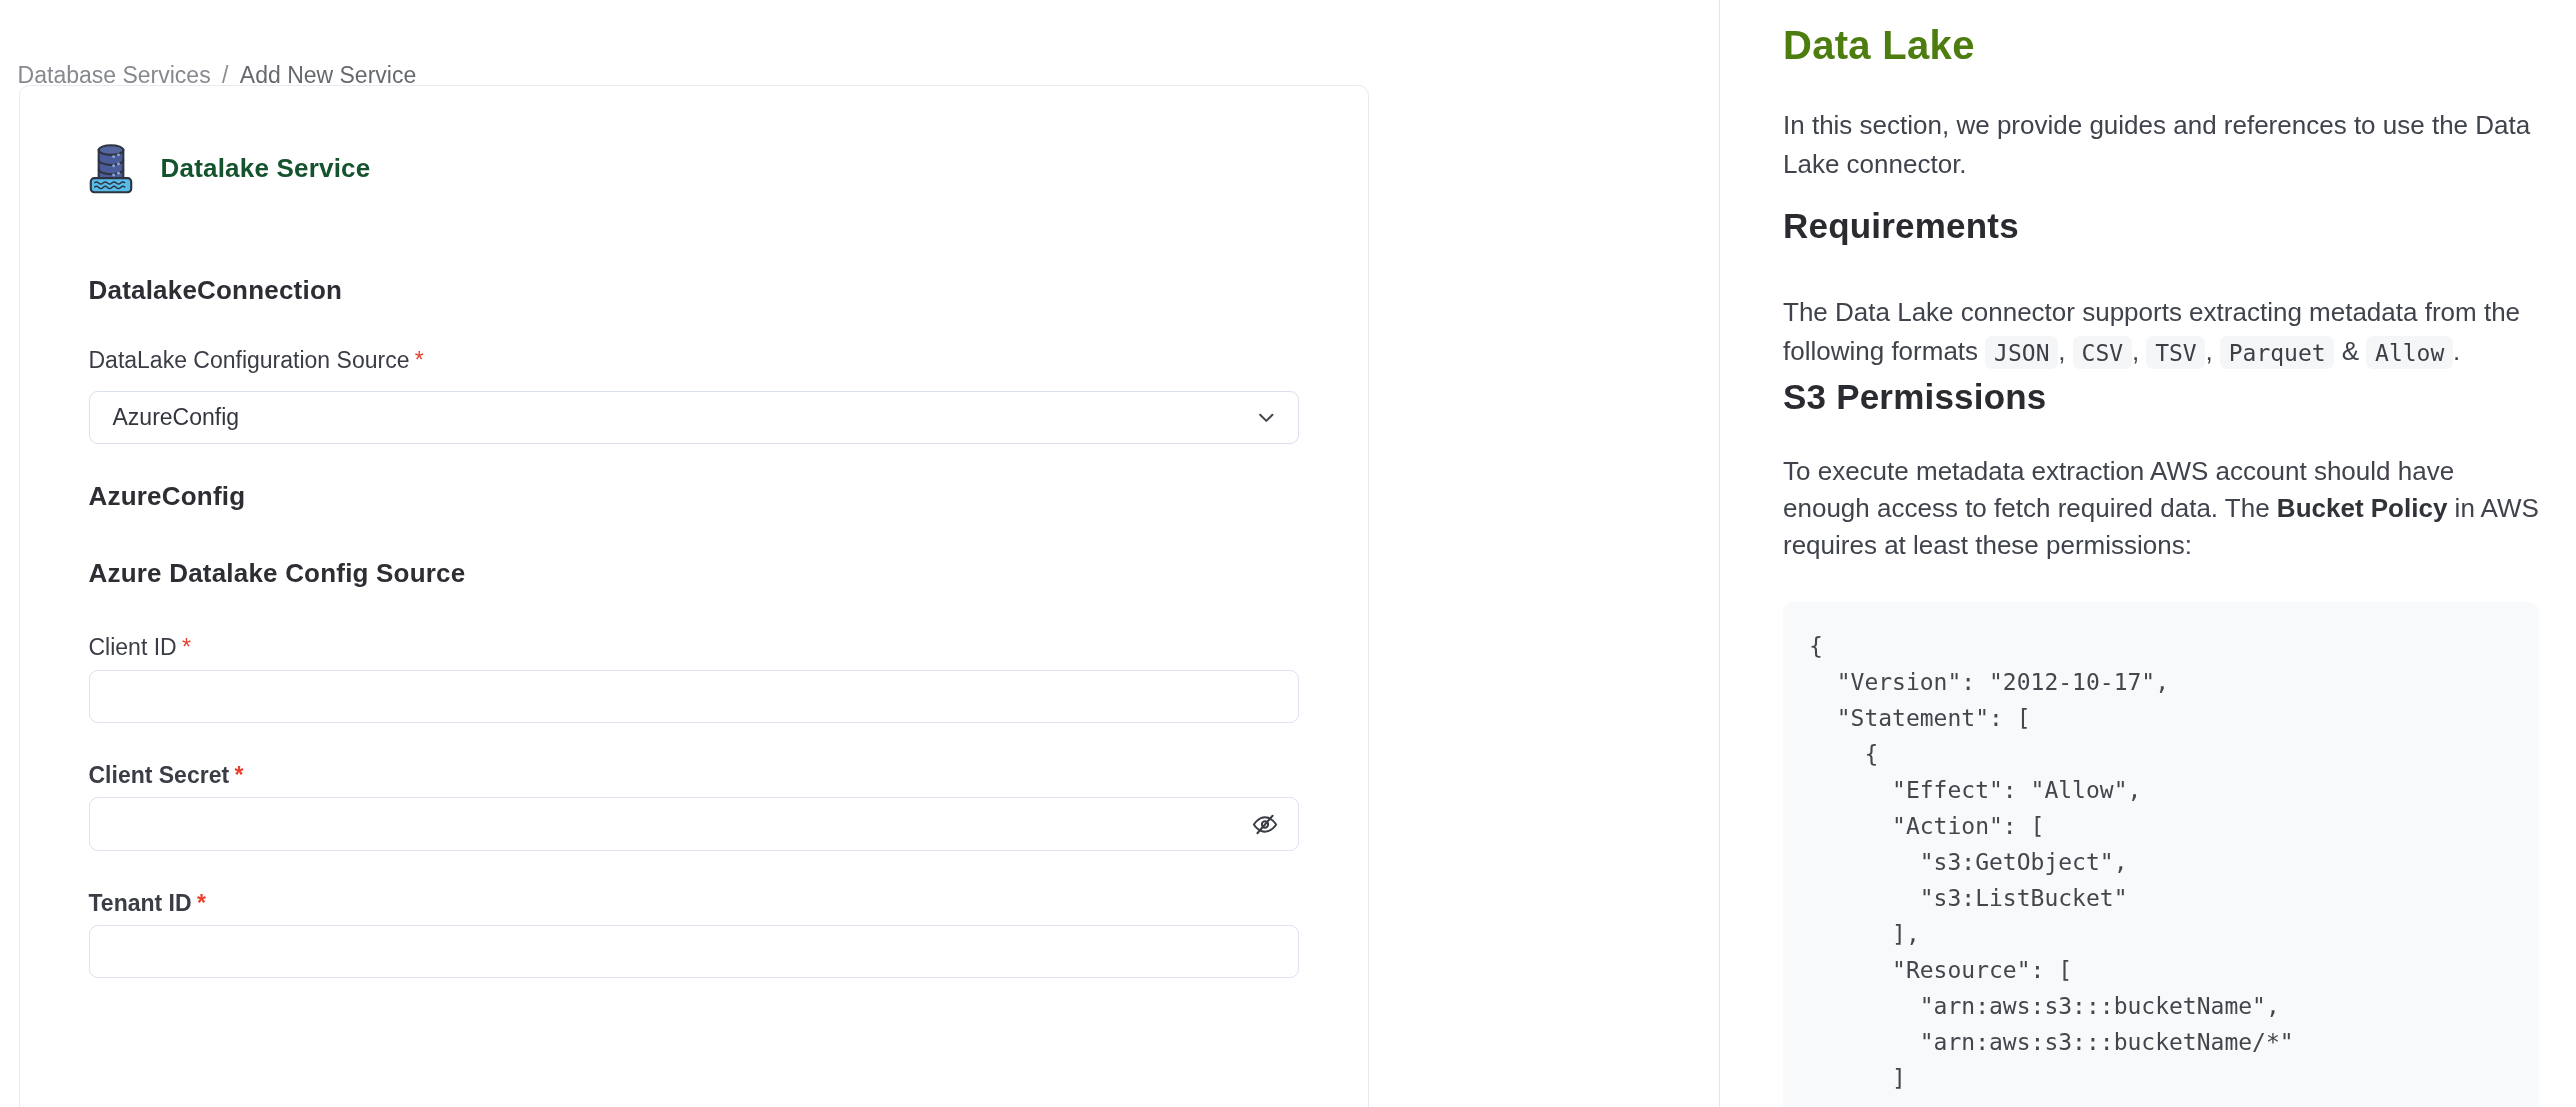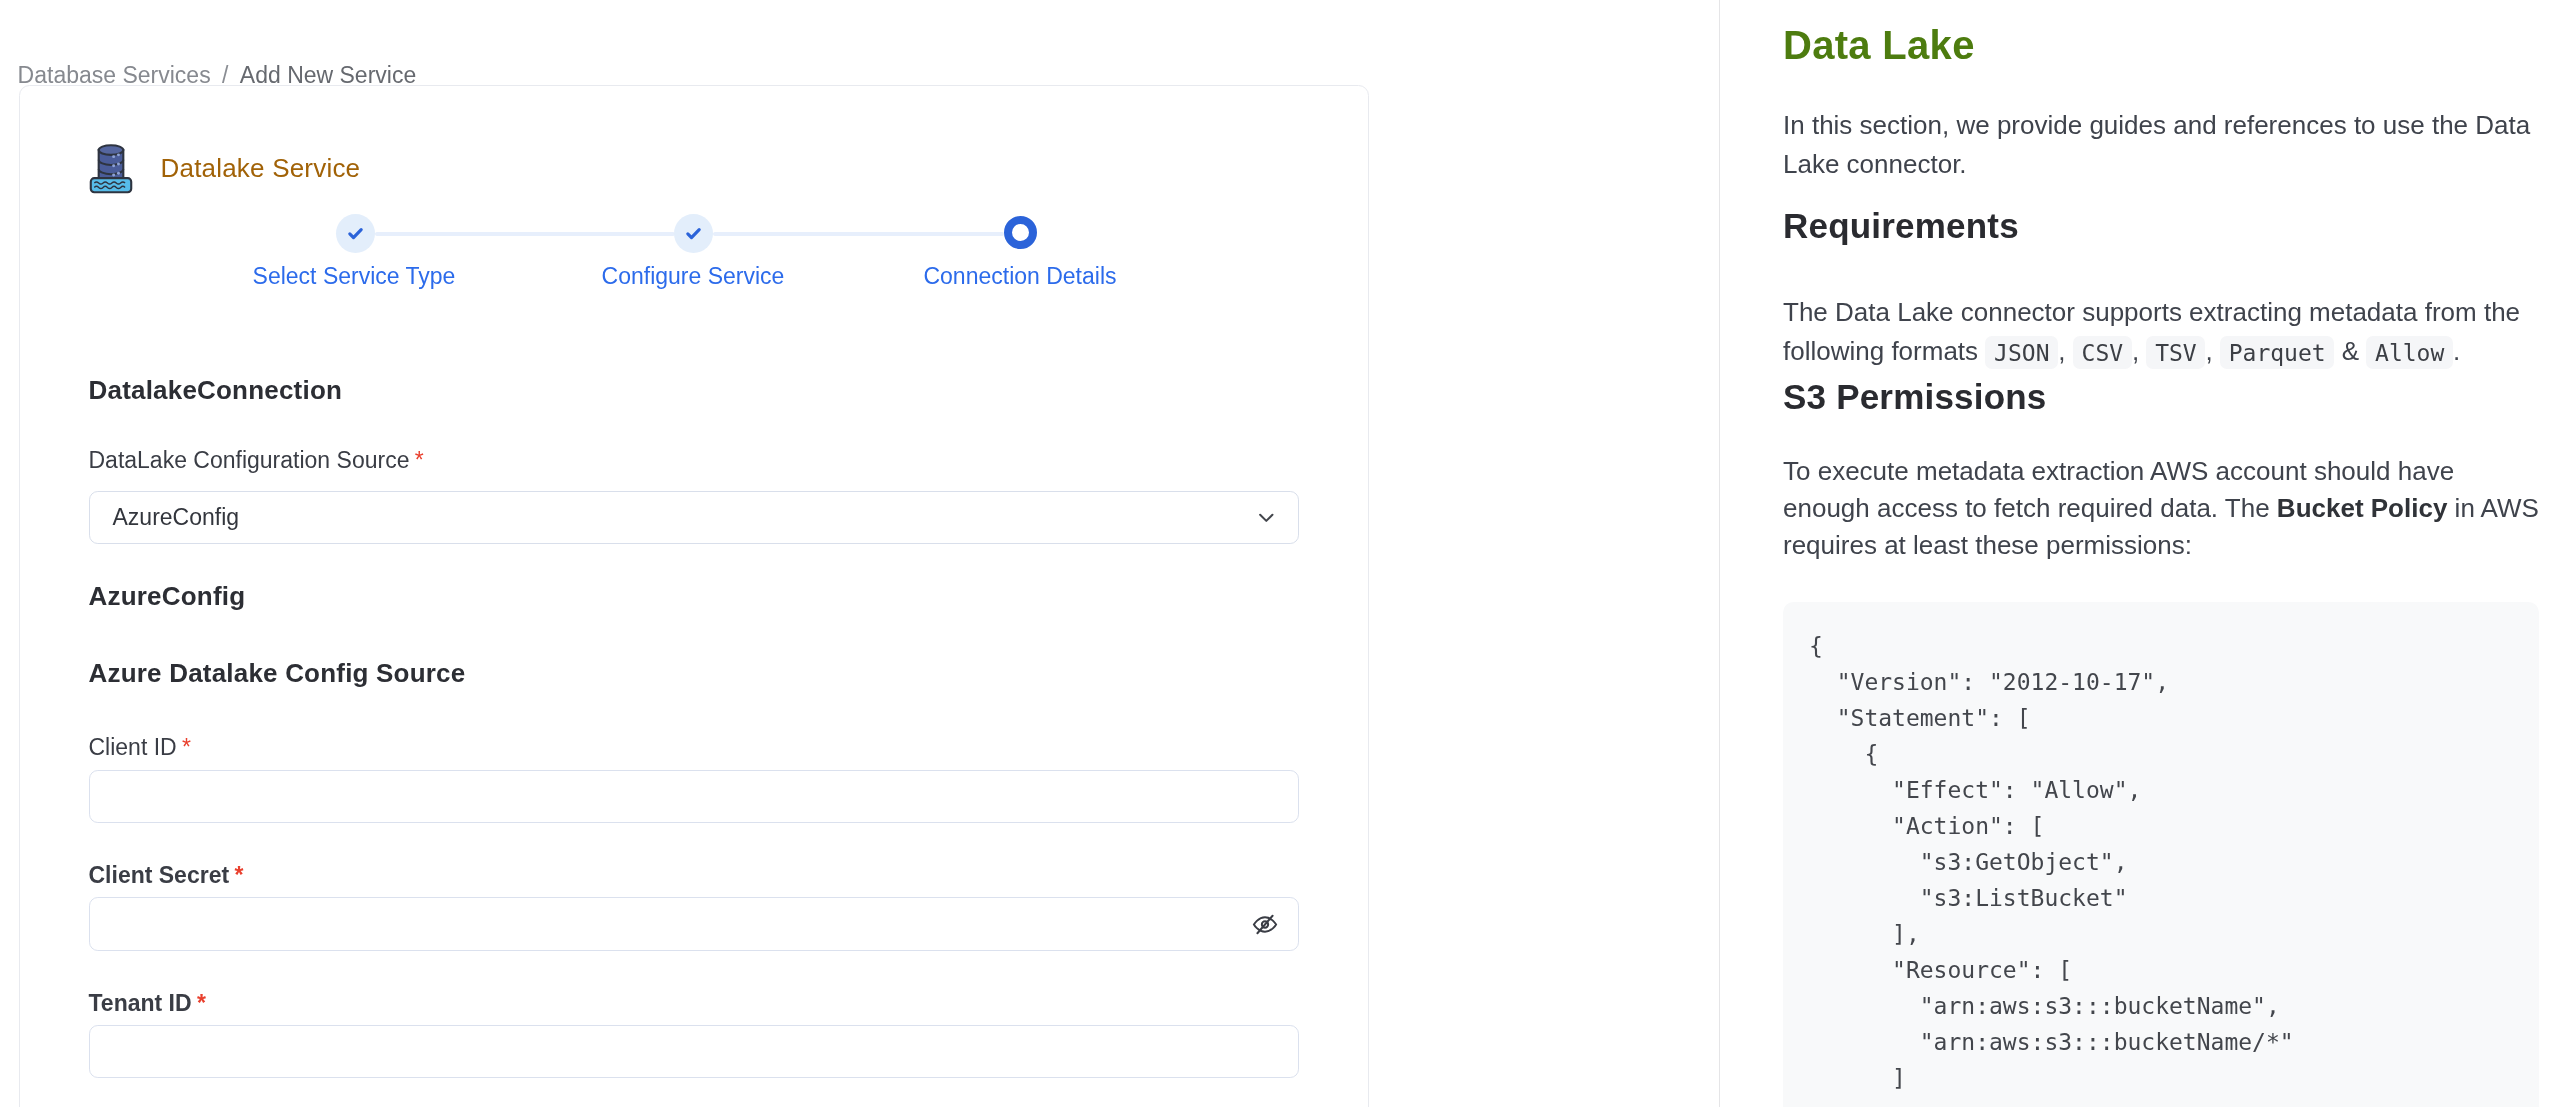--- a/index.html
+++ b/index.html
@@ -14,21 +14,21 @@
     gap:11.4px; font-size:23px; color:#86898f;margin-top:36px; }
   .crumb-link { color:#86898f; cursor:pointer; }
   .crumb-sep { color:#8a8d93; }
   .crumb-current { color:#66696f; font-weight:500; }
 
   .card { position:absolute; left:18.5px; top:85px; width:1350px; height:1230px;
     background:#fff; border:1.3px solid #e8eaef; border-radius:10.5px; }
 
   .card-header { display:flex; align-items:center; gap:28px; margin:58px 69px 0; height:49px; }
   .service-icon { width:44px; height:51px; flex:0 0 auto; display:flex; align-items:center; }
-  .service-title { font-size:26px; font-weight:400; color:#a16207; letter-spacing:0.2px; }
+  .service-title { font-size:26px; font-weight:700; color:#14532d; letter-spacing:0.2px; }
 
   .stepper { position:relative; margin:21px 69px 0; height:79px; }
   .connector { position:absolute; top:17.6px; height:4.4px; background:#e7effc; border-radius:2.6px; }
   .connector.c1 { left:286px; width:300px; }
   .connector.c2 { left:624px; width:291px; }
   .step-circle.done { position:absolute; top:0; width:39px; height:39px; border-radius:50%;
     background:#e3eefb; display:flex; align-items:center; justify-content:center; }
   .step-circle.s1 { left:247px; } .step-circle.s2 { left:585px; }
   .step-circle.active { position:absolute; top:1.8px; left:915px; width:33px; height:33px;
     border-radius:50%; border:8px solid #2b63d9; background:#fff; }
@@ -113,38 +113,20 @@
             <circle cx="28" cy="36.5" r="1.7" fill="#8fa3d6"></circle>
               <circle cx="33.5" cy="34.5" r="1.7" fill="#8fa3d6"></circle>
             <rect x="2" y="40" width="46" height="16" rx="4" fill="#57bce9" stroke="#2e3440" stroke-width="2.4"></rect>
             <path d="M6 45.5 q2.5 -2.5 5 0 t5 0 t5 0 t5 0 t5 0 t5 0 t5 0" fill="none" stroke="#2e3440" stroke-width="1.6"></path>
             <path d="M6 50.5 q2.5 -2.5 5 0 t5 0 t5 0 t5 0 t5 0 t5 0 t5 0" fill="none" stroke="#2e3440" stroke-width="1.6"></path>
           </svg>
         </span>
         <h1 class="service-title">Datalake Service</h1>
       </div>
 
-      <div class="stepper">
-        <span class="connector c1"></span>
-        <span class="connector c2"></span>
-        <div class="step-circle done s1">
-          <svg width="21" height="21" viewBox="0 0 24 24">
-              <path d="M5.5 12.5 l4.2 4.3 L18.5 7.5" fill="none" stroke="#2b63d9" stroke-width="3.6" stroke-linecap="round" stroke-linejoin="round"></path>
-            </svg>
-        </div>
-        <div class="step-circle done s2">
-          <svg width="21" height="21" viewBox="0 0 24 24">
-              <path d="M5.5 12.5 l4.2 4.3 L18.5 7.5" fill="none" stroke="#2b63d9" stroke-width="3.6" stroke-linecap="round" stroke-linejoin="round"></path>
-            </svg>
-        </div>
-        <div class="step-circle active"></div>
-        <div class="step-label l1">Select Service Type</div>
-        <div class="step-label l2">Configure Service</div>
-        <div class="step-label l3">Connection Details</div>
-      </div>
 
       <div class="card-body">
 
         <h2 class="section-heading h-connection">DatalakeConnection</h2>
 
         <div class="field-label lbl-config">
           <span>DataLake Configuration Source</span><span class="req">*</span>
         </div>
         <div class="select-box" role="combobox">
           <span>AzureConfig</span>

